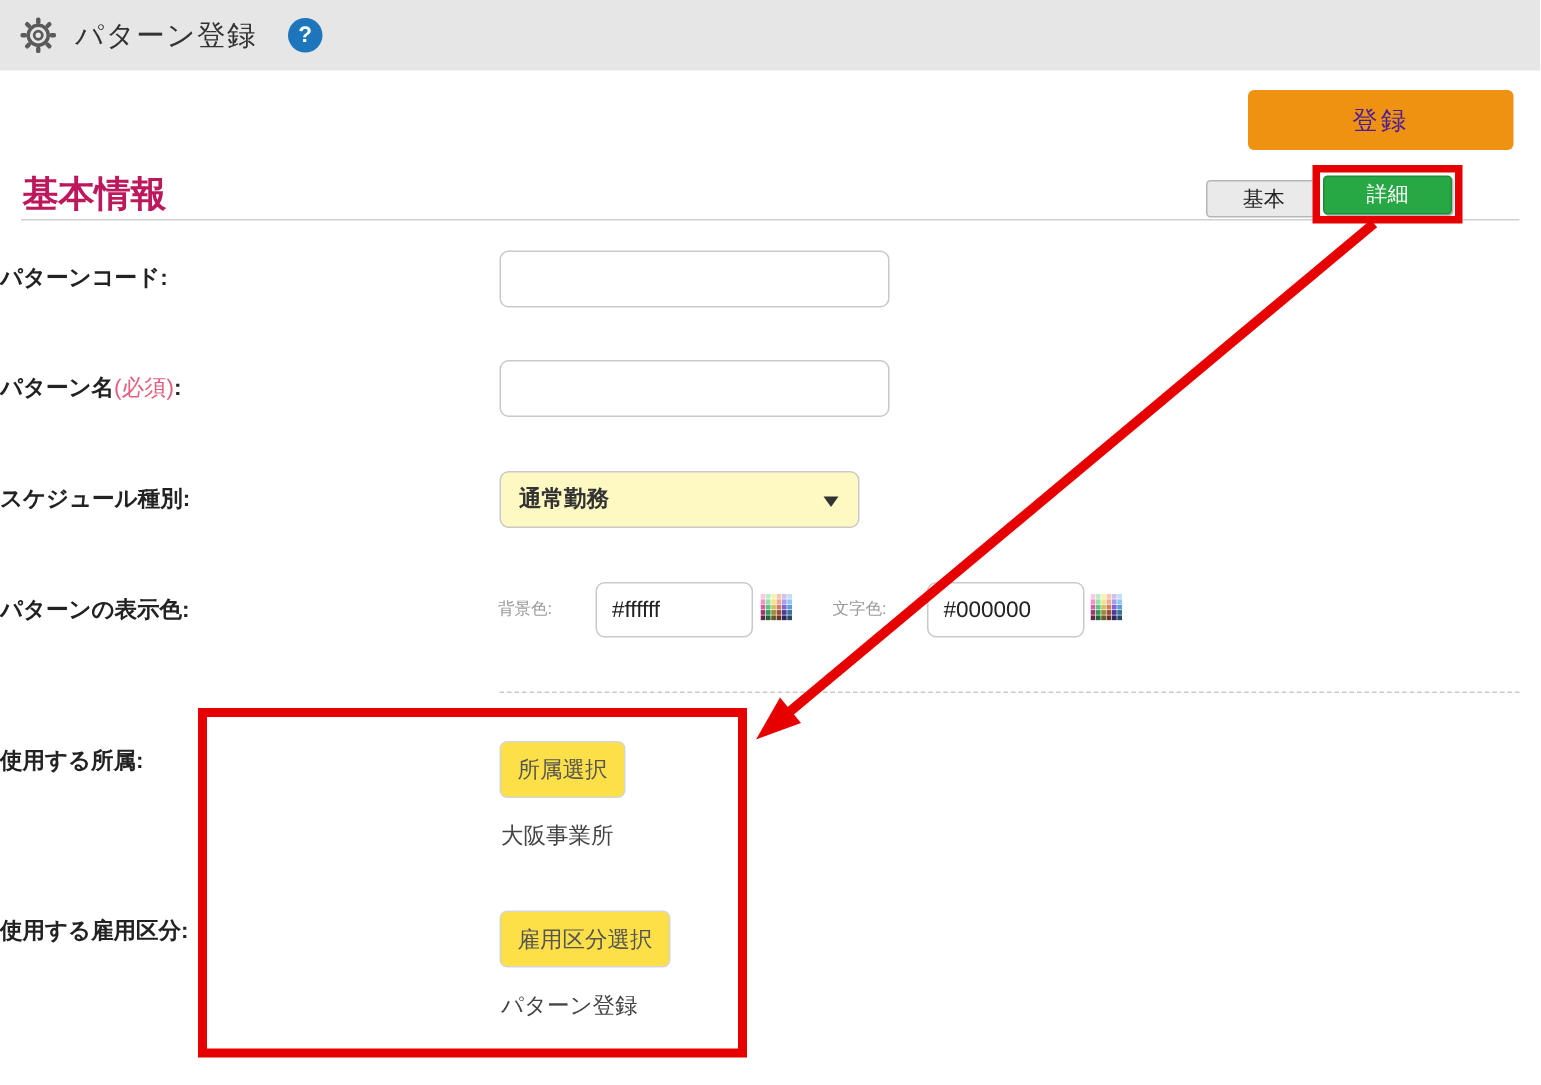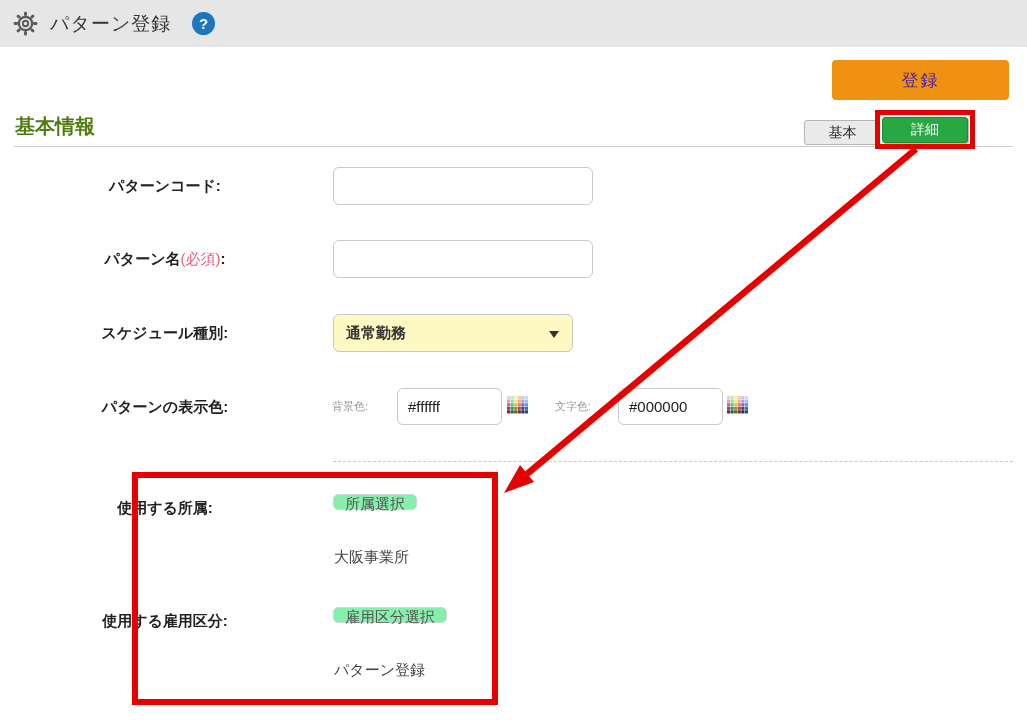--- a/index.html
+++ b/index.html
@@ -14,34 +14,34 @@
   .help-badge { position:absolute; left:192px; top:12px; width:23px; height:23px; border-radius:50%;
                 background:#1d76bb; color:#fff; font-size:15px; font-weight:bold;
                 display:flex; align-items:center; justify-content:center; cursor:pointer; }
 
   
   .register-btn { position:absolute; left:832px; top:60px; width:177px; height:40px;
                   background:#ef9211; color:#4c1d95; font-size:17px; border:none; border-radius:4px;
                   cursor:pointer; letter-spacing:2px; }
 
   
-  .section-title { position:absolute; left:15px; top:113px; font-size:20px; font-weight:bold; color:#4d7c0f; }
+  .section-title { position:absolute; left:15px; top:113px; font-size:24px; font-weight:bold; color:#be185d; }
   .section-rule { position:absolute; left:14px; top:146px; width:999px; height:0; border-top:1px solid #cfcfcf; }
 
   .basic-btn { position:absolute; left:804px; top:120px; width:77px; height:25px;
                background:#eaeaea; border:1px solid #b5b5b5; border-radius:3px;
                font-size:14px; color:#222; cursor:pointer; }
   .detail-annotation-box { position:absolute; left:875px; top:110px; width:100px; height:39px;
                            border:5px solid #e60000; background:#fff;
                            display:flex; align-items:center; justify-content:center; z-index:5; }
   .detail-btn { width:86px; height:26px; background:#28a745; border:1px solid #1f8c39; border-radius:3px;
                 color:#fff; font-size:14px; cursor:pointer; box-shadow:1px 1px 0 #bbb; }
 
   
-  .flabel { position:absolute; left:0; width:330px; text-align:center; font-size:15px; font-weight:bold; color:#222; }
+  .flabel { position:absolute; left:0; width:330px; text-align:left; font-size:15px; font-weight:bold; color:#222; }
   .req { color:#e2607e; font-weight:normal; }
   .tinput { position:absolute; left:333px; width:260px; height:38px; border:1px solid #c9c9c9;
             border-radius:6px; font-size:15px; padding:0 10px; color:#333; outline:none; }
   .lh38 { line-height:38px; }
   .lh27 { line-height:27px; }
 
   .selectbox { position:absolute; left:333px; top:314px; width:240px; height:38px; border:1px solid #c9c9c9;
                border-radius:6px; background:#fef9c3; font-size:15px; color:#333; line-height:36px;
                padding:0 12px; cursor:pointer;font-weight:bold; }
   .selectbox .caret { position:absolute; right:13px; top:16px; width:0; height:0;
@@ -52,21 +52,21 @@
   .cinput { position:absolute; width:105px; height:37px; border:1px solid #c9c9c9; border-radius:6px;
             font-size:15px; padding:0 10px; color:#222; outline:none; }
   .palette { position:absolute; width:21px; height:21px; cursor:pointer; }
 
   .dashed-divider { position:absolute; left:333px; top:461px; width:680px; height:0;
                     border-top:1px dashed #c9c9c9; }
 
   
   .highlight-box { position:absolute; left:132px; top:472px; width:366px; height:233px;
                    border:6px solid #e60000; z-index:4; pointer-events:none; }
-  .chip-btn { position:absolute; left:333px; height:16px; background:#86efac; border:1px solid #d5d5d5;
+  .chip-btn { position:absolute; left:333px; height:38px; background:#fde047; border:1px solid #d5d5d5;
               border-radius:5px; color:#555; font-size:15px; padding:0 11px; cursor:pointer;font-family:Liberation Serif, serif; }
   .plain-value { position:absolute; left:334px; font-size:15px; color:#444; }
 
   
   .arrow-overlay { position:absolute; left:0; top:0; width:1027px; height:723px;
                    pointer-events:none; z-index:6; }
 </style>
 </head>
 <body>
 

